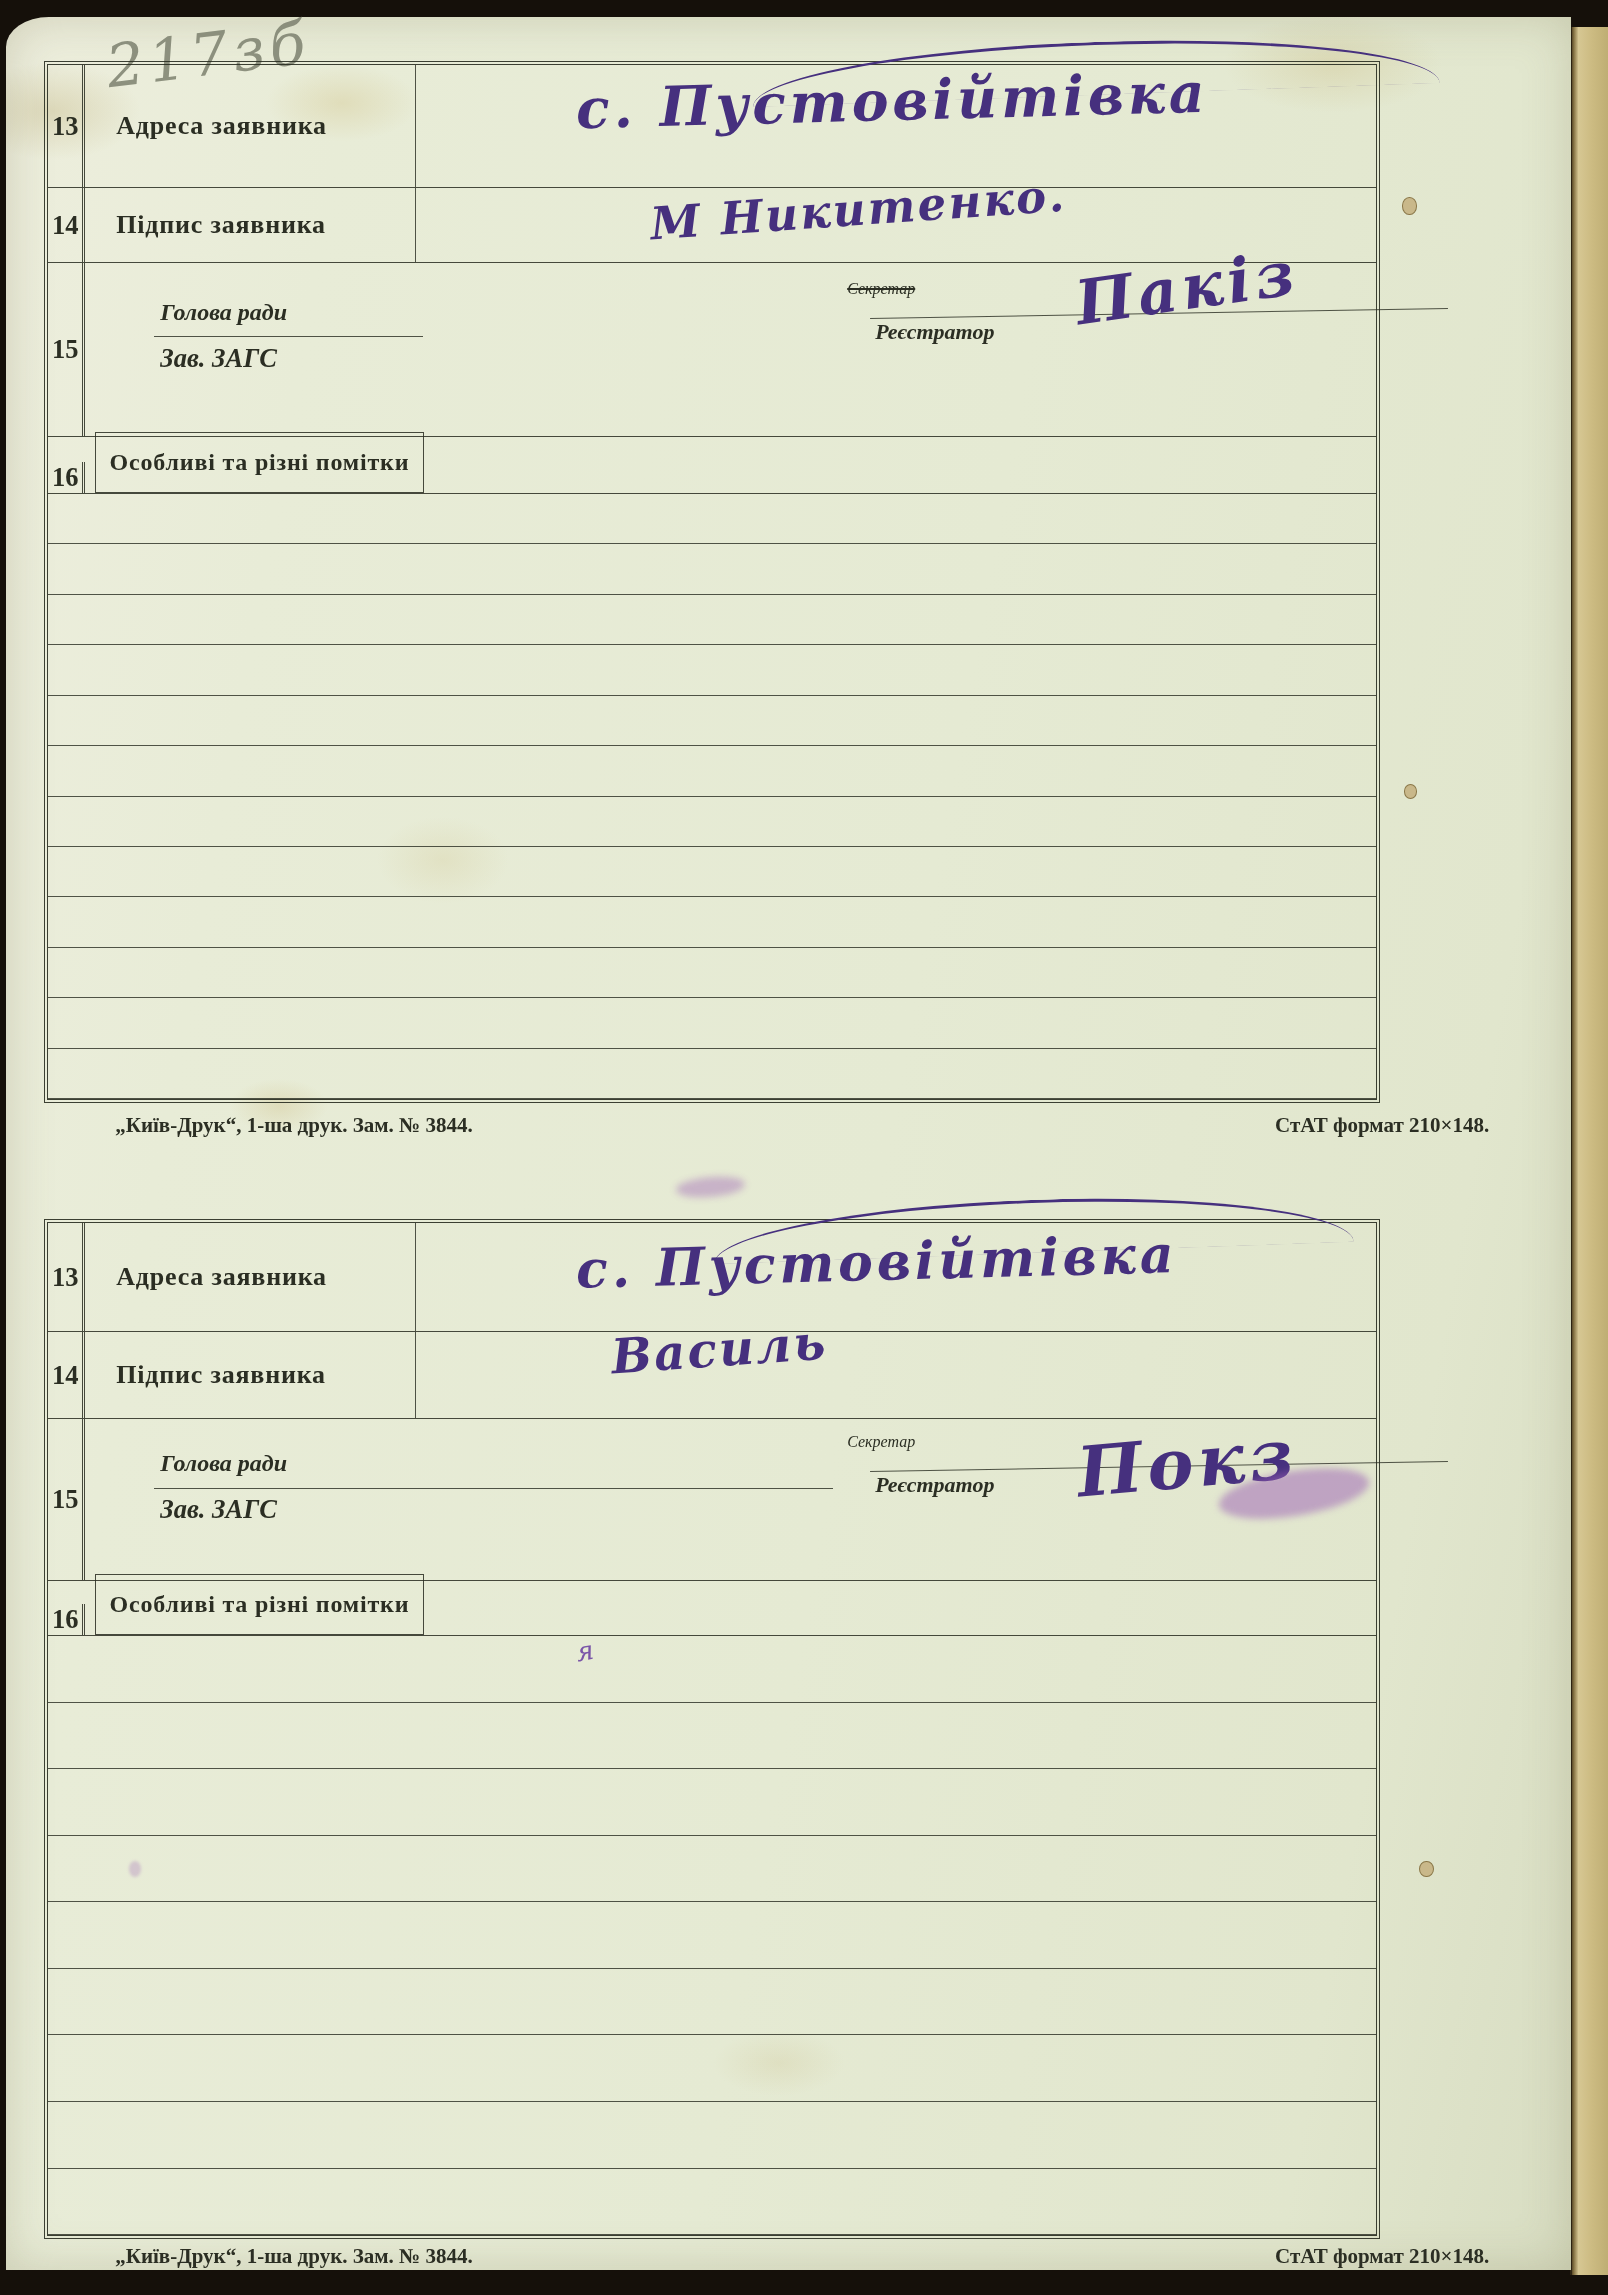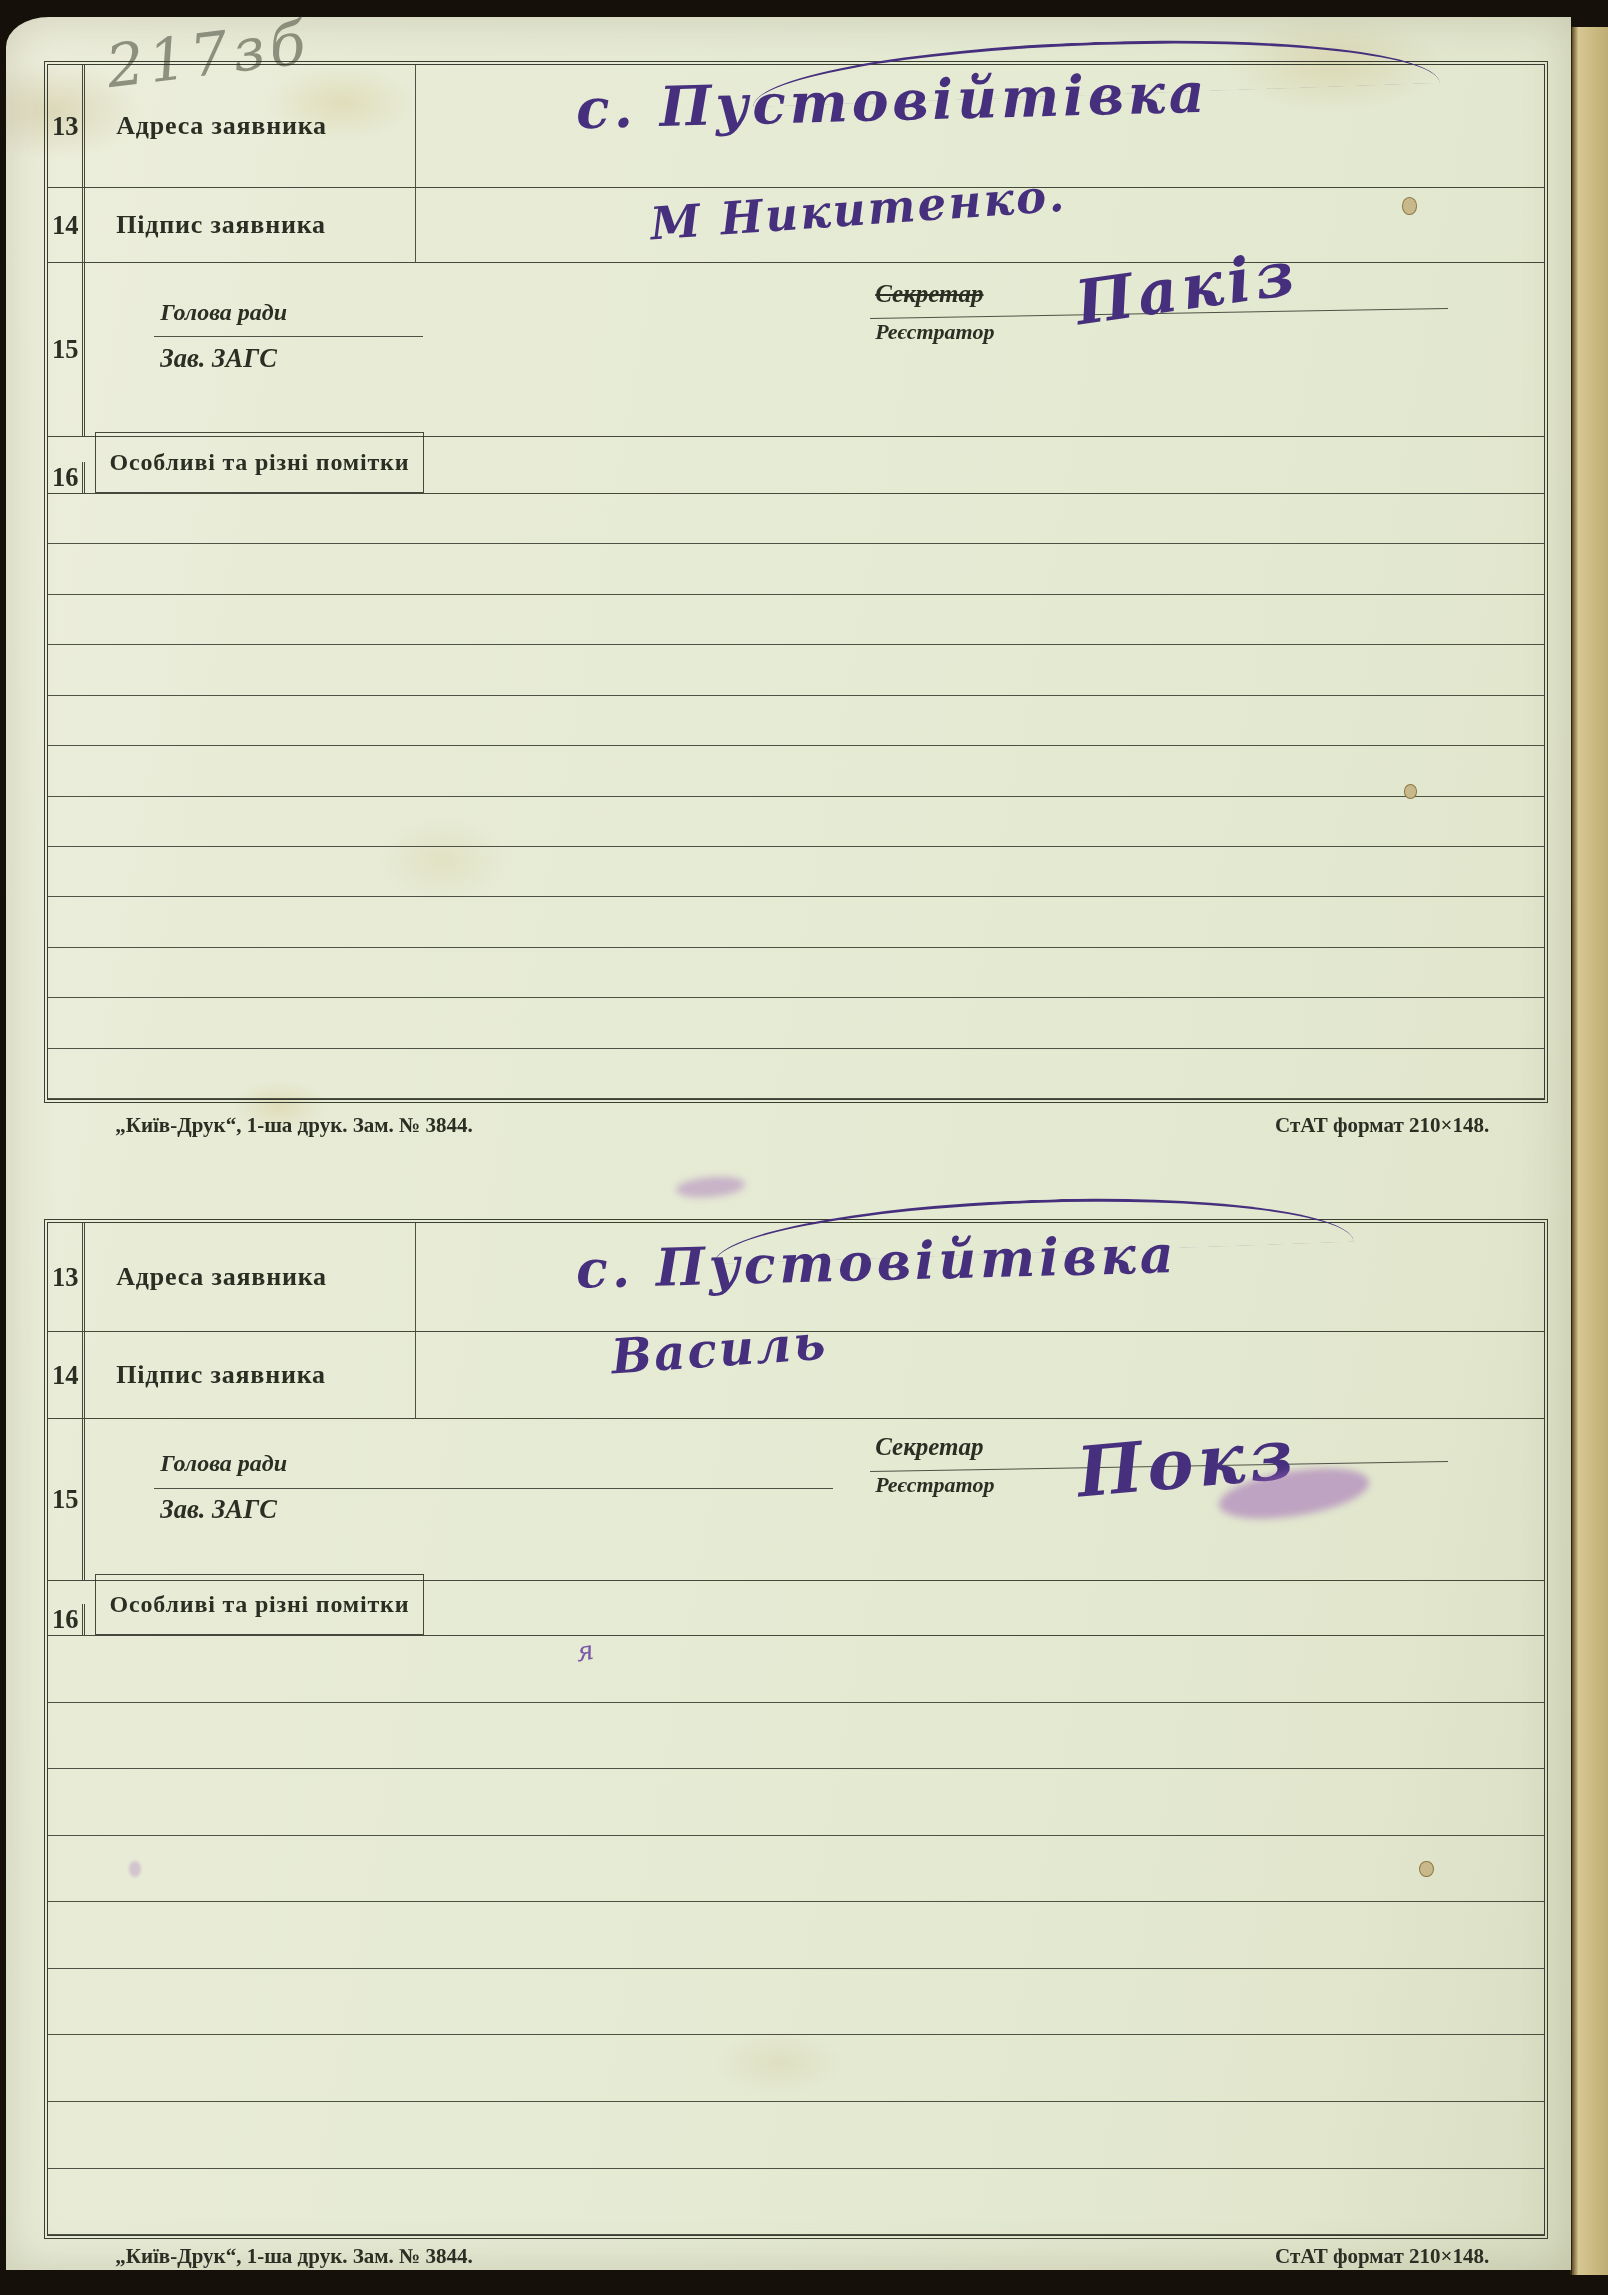--- a/index.html
+++ b/index.html
@@ -30,21 +30,21 @@
   }
   
   .pencil{
     position:absolute;left:100px;top:3.1px;
     font-family:"DejaVu Serif", serif;font-style:italic;
     font-size:59px;color:#7d816f;transform:rotate(-7deg);
     letter-spacing:4.7px;opacity:.85;
   }
   
   .form{
-    position:absolute;left:38px;width:1504px;
+    position:absolute;left:38px;width:1336px;
     border:4.7px double rgba(40,44,32,.9);
     display:flex;flex-direction:column;
     box-sizing:border-box;
   }
   .form1{top:44px;height:1042px;}
   .form2{top:1202px;height:1020px;}
   .row{display:flex;box-sizing:border-box;border-bottom:1.6px solid rgba(40,44,32,.85);position:relative;}
   .cell{box-sizing:border-box;}
   .num{
     width:37px;flex:0 0 37px;border-right:3.9px double rgba(40,44,32,.85);
@@ -65,21 +65,21 @@
   .form2 .r14{height:87px;}
   .form2 .r15{height:162px;}
   .form2 .r16{height:55px;}
   
   .r15 .r15-body{flex:1;position:relative;}
   .it{font-style:italic;color:#2b2e23;}
   .chair-label{position:absolute;left:75px;top:36px;font-size:24px;font-weight:700;}
   .chair-line{position:absolute;left:69px;top:73px;width:269px;border-bottom:1.6px solid rgba(40,44,32,.8);}
   .chair-line.long{width:679px;}
   .chair-sub{position:absolute;left:75px;top:80px;font-size:26.5px;font-weight:700;}
-  .sec-label{position:absolute;left:790px;top:17px;font-size:25px;font-weight:700;}
+  .sec-label{position:absolute;left:762px;top:17px;font-size:16px;font-weight:400;}
   .struck{text-decoration:line-through;text-decoration-thickness:2.3px;}
   .sec-line{position:absolute;left:785px;top:50px;width:578px;border-bottom:1.6px solid rgba(40,44,32,.8);transform:rotate(-1deg);}
   .sec-sub{position:absolute;left:790px;top:56px;font-size:22px;font-weight:700;}
   .form2 .chair-label{top:31px;}
   .form2 .chair-line{top:69px;}
   .form2 .chair-sub{top:75px;}
   .form2 .sec-label{top:14px;}
   .form2 .sec-line{top:47px;}
   .form2 .sec-sub{top:53px;}
   

